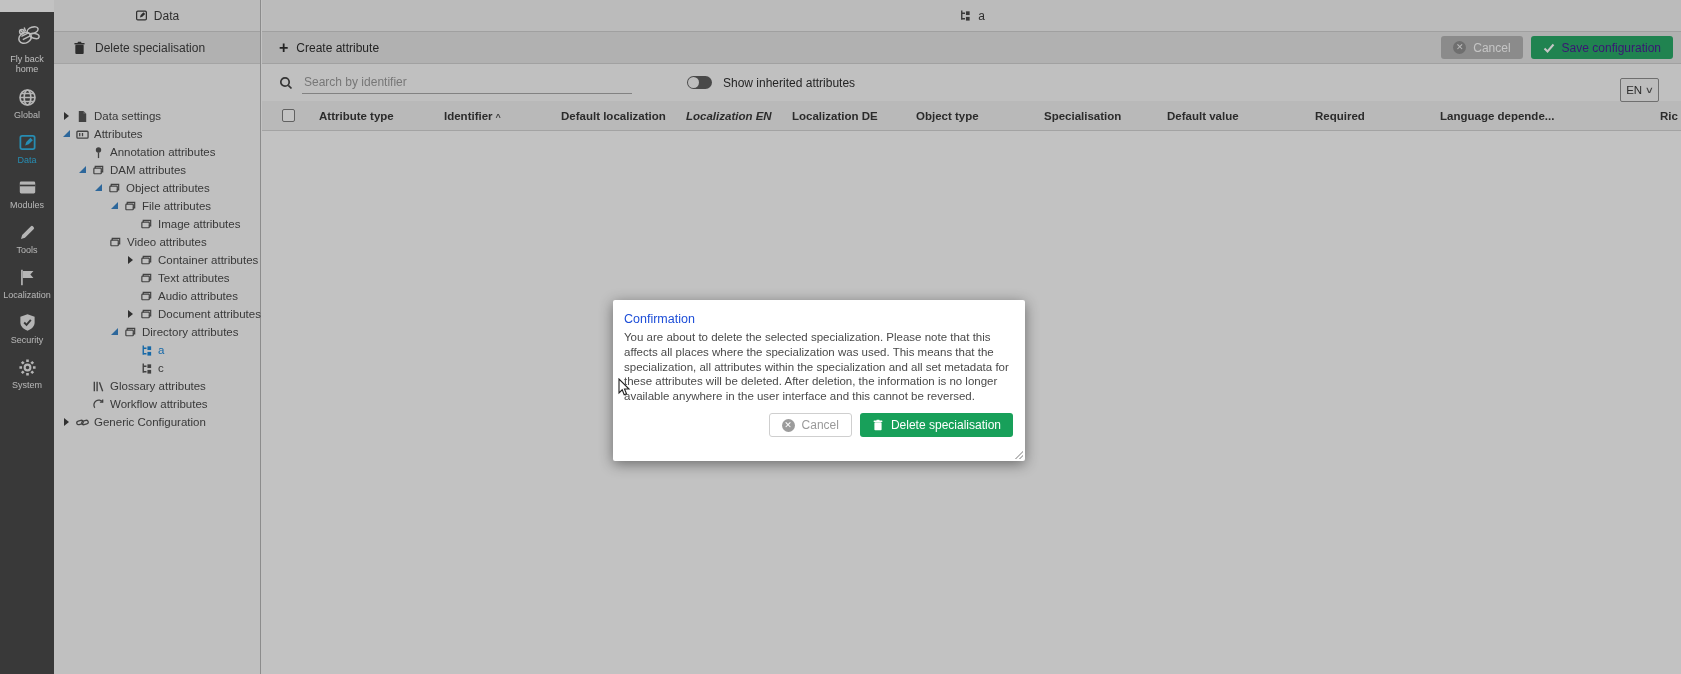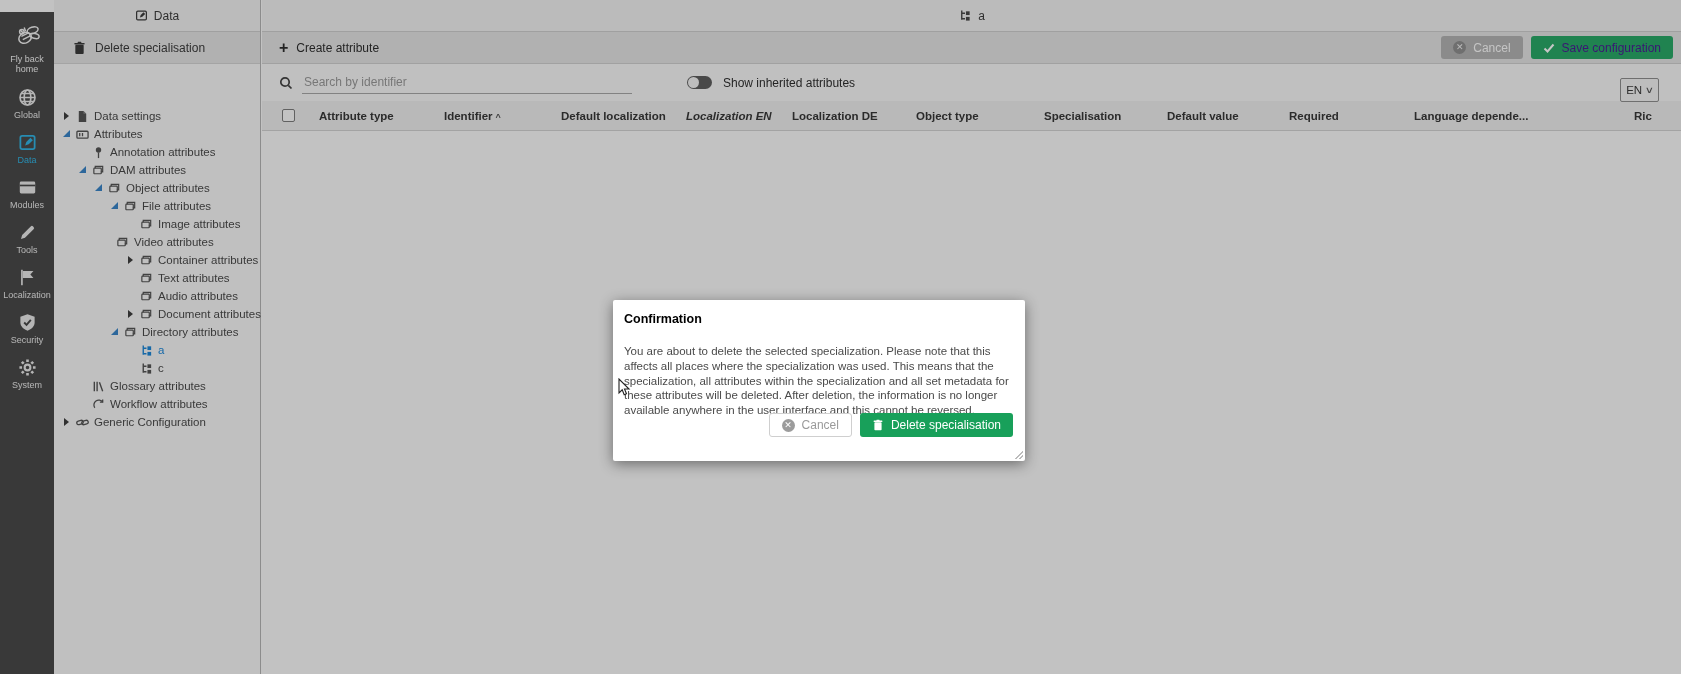--- a/index.html
+++ b/index.html
@@ -77,21 +77,21 @@
   .checkbox { width:13px; height:13px; border:1.5px solid #7d7d7d; border-radius:2px; background:#fbfbfb; cursor:pointer; }
   .col-label { font-size:11.5px; font-weight:700; color:#383838; white-space:nowrap; overflow:hidden; cursor:pointer; flex:0 0 auto; }
   .sort-caret { font-size:9px; color:#555; margin-left:3px; }
 
   .table-body { position:absolute; top:132px; bottom:0; left:0; right:0; background:#fafafa; }
 
   
   .overlay { position:absolute; inset:0; background:rgba(0,0,0,0.225); z-index:10; }
   .modal { position:absolute; left:613px; top:300px; width:412px; height:161px; background:#ffffff; z-index:11;
     box-shadow:0 3px 14px rgba(0,0,0,0.45); border-radius:2px; padding:12px 14px 0 11px; }
-  .modal-title { font-size:12.5px; font-weight:700; color:#000000; margin-bottom:18px; }
+  .modal-title { font-size:12.5px; font-weight:400; color:#1d4ed8; margin-bottom:4px; }
   .modal-body { font-size:11.5px; color:#4a4a4a; line-height:14.8px; width:392px; }
   .modal-actions { position:absolute; right:12px; bottom:24px; display:flex; }
   .btn-cancel-modal { background:#fff; border:1px solid #cfcfcf; color:#9a9a9a; margin-right:8px; height:24px; }
   .btn-cancel-modal .circle-x { background:#9c9c9c; color:#fff; }
   .btn-delete-modal { background:#18a05a; color:#fff; height:24px; }
   .resize-handle { position:absolute; right:2px; bottom:2px; width:8px; height:8px; cursor:nwse-resize;
     background:linear-gradient(135deg,transparent 50%,#bbb 50%,#bbb 60%,transparent 60%,transparent 75%,#bbb 75%,#bbb 85%,transparent 85%); }
 
   .cursor { position:absolute; left:618px; top:378px; z-index:12; width:13px; height:19px; }
 </style>
@@ -267,21 +267,21 @@
         <div class="tree-item" style="padding-left: 72px;">
           <span class="tw"></span>
           <span class="icon">
             <svg viewBox="0 0 14 14" fill="none" stroke="currentColor" stroke-width="1.3">
               <path d="M3.5 4.5v-2h8v6h-2"></path>
               <rect x="2" y="4.5" width="8" height="6" rx="0.8"></rect>
             </svg>
           </span>
           <span>Image attributes</span>
         </div>
-        <div class="tree-item" style="padding-left: 41px; margin-left: 7px;">
+        <div class="tree-item" style="padding-left: 41px;">
           <span class="tw"></span>
           <span class="icon">
             <svg viewBox="0 0 14 14" fill="none" stroke="currentColor" stroke-width="1.3">
               <path d="M3.5 4.5v-2h8v6h-2"></path>
               <rect x="2" y="4.5" width="8" height="6" rx="0.8"></rect>
             </svg>
           </span>
           <span>Video attributes</span>
         </div>
         <div class="tree-item" style="padding-left: 72px;">
@@ -447,21 +447,21 @@
         <div class="checkbox"></div>
       </div>
       <div style="display:flex;align-items:center;flex:1;overflow:hidden;">
           <div class="col-label" style="width: 125px;">Attribute type</div>
           <div class="col-label" style="width: 117px;">Identifier<span class="sort-caret">^</span></div>
           <div class="col-label" style="width: 125px;">Default localization</div>
           <div class="col-label" style="width: 106px; font-style: italic;">Localization EN</div>
           <div class="col-label" style="width: 124px;">Localization DE</div>
           <div class="col-label" style="width: 128px;">Object type</div>
           <div class="col-label" style="width: 123px;">Specialisation</div>
-          <div class="col-label" style="width: 122px;">Default value</div>
+          <div class="col-label" style="width: 148px;">Default value</div>
           <div class="col-label" style="width: 125px;">Required</div>
           <div class="col-label" style="width: 220px;">Language depende...</div>
           <div class="col-label" style="width: 60px;">Ric</div>
         </div>
     </div>
 
     <div class="table-body"></div>
   </div>
 
   <div class="overlay"></div>

